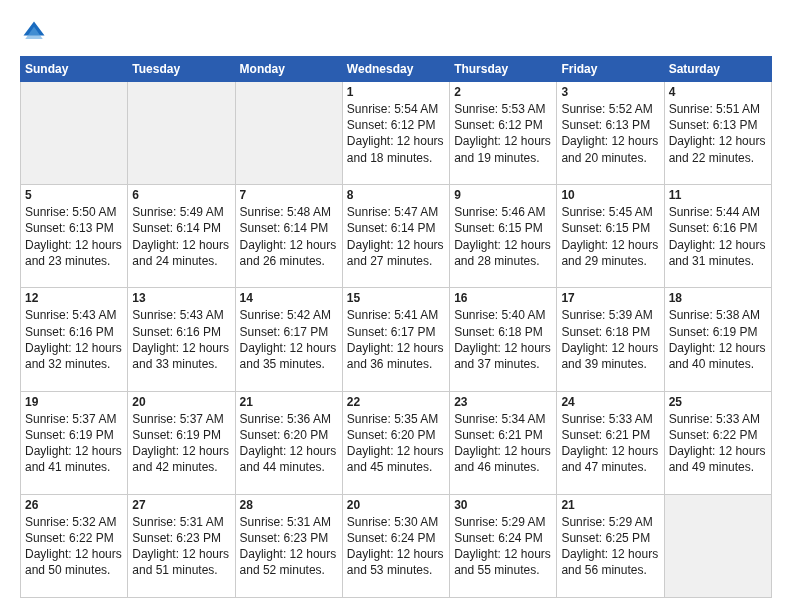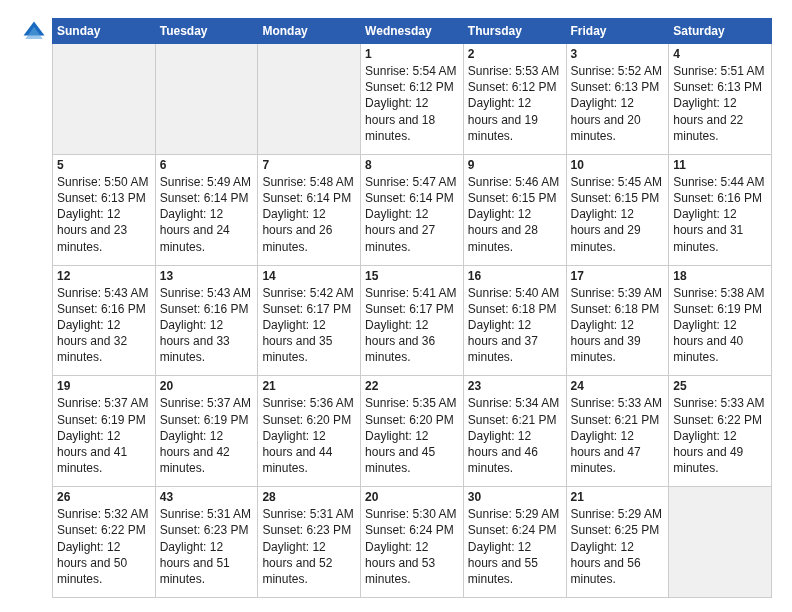--- a/index.html
+++ b/index.html
@@ -8,21 +8,21 @@
       height: 612px;
       font-family: Arial, sans-serif;
       background: #fff;
       overflow: hidden;
     }
     .page {
       width: 792px;
       height: 612px;
       padding: 18px 20px 14px 20px;
       display: flex;
-      flex-direction: row;
+      flex-direction: column;
     }
     .header {
       display: flex;
       justify-content: space-between;
       align-items: flex-start;
       margin-bottom: 10px;
     }
     .logo {
       display: flex;
       align-items: center;
@@ -236,21 +236,21 @@
             <span class="day-num">25</span>
             <div class="cell-text">Sunrise: 5:33 AM<br>Sunset: 6:22 PM<br>Daylight: 12 hours and 49 minutes.</div>
           </td>
         </tr>
         <tr>
           <td>
             <span class="day-num">26</span>
             <div class="cell-text">Sunrise: 5:32 AM<br>Sunset: 6:22 PM<br>Daylight: 12 hours and 50 minutes.</div>
           </td>
           <td>
-            <span class="day-num">43</span>
+            <span class="day-num">27</span>
             <div class="cell-text">Sunrise: 5:31 AM<br>Sunset: 6:23 PM<br>Daylight: 12 hours and 51 minutes.</div>
           </td>
           <td>
             <span class="day-num">28</span>
             <div class="cell-text">Sunrise: 5:31 AM<br>Sunset: 6:23 PM<br>Daylight: 12 hours and 52 minutes.</div>
           </td>
           <td>
             <span class="day-num">20</span>
             <div class="cell-text">Sunrise: 5:30 AM<br>Sunset: 6:24 PM<br>Daylight: 12 hours and 53 minutes.</div>
           </td>

